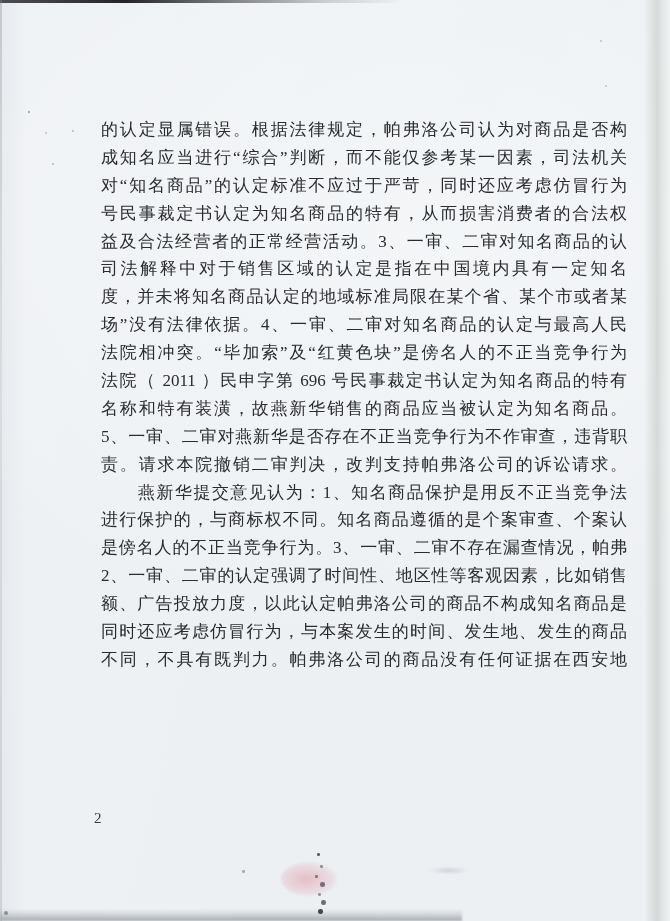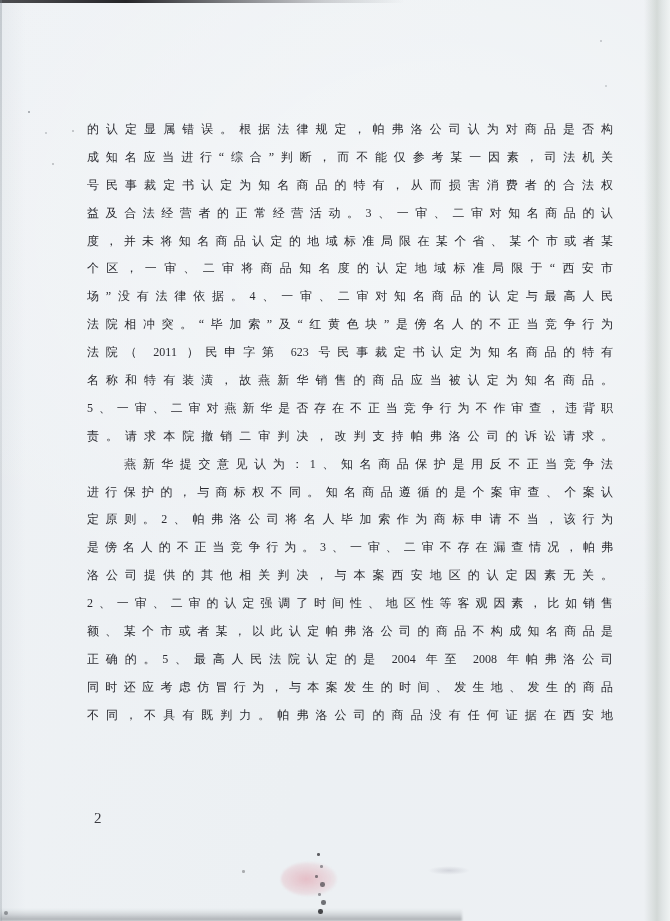--- a/index.html
+++ b/index.html
@@ -67,61 +67,59 @@
                 2px 57px 0 1px rgba(30,30,34,0.80),
                 -75px 17px 0 0 rgba(45,45,50,0.35);
   }
   .smudge-grey {
     position: absolute; left: 428px; top: 866px; width: 42px; height: 9px;
     border-radius: 50%;
     background: radial-gradient(ellipse, rgba(150,150,165,0.30), rgba(150,150,165,0) 70%);
   }
   
   .textblock {
-    position: absolute; left: 87px; top: 116px; width: 526px;
+    position: absolute; left: 101px; top: 116px; width: 526px;
     color: #2b2b31;
-    font-size: 12px;
+    font-size: 17px;
     line-height: 27.9px;
     font-family: Liberation Serif, serif;
   }
   .line {
     height: 27.9px; overflow: hidden;
     text-align: justify; text-align-last: justify;
     text-justify: inter-character;
   }
   .pagenum {
     position: absolute; left: 94px; top: 809px;
     color: #3a3a40; font-size: 15px; line-height: 18px;
   }
 </style>
 </head>
 <body>
 
 <div class="page">
   <div class="textblock">
       <div class="line">的认定显属错误。根据法律规定，帕弗洛公司认为对商品是否构</div>
       <div class="line">成知名应当进行“综合”判断，而不能仅参考某一因素，司法机关</div>
+      <div class="line">对“知名商品”的认定标准不应过于严苛，同时还应考虑仿冒行为</div>
       <div class="line">号民事裁定书认定为知名商品的特有，从而损害消费者的合法权</div>
       <div class="line">益及合法经营者的正常经营活动。3、一审、二审对知名商品的认</div>
+      <div class="line">司法解释中对于销售区域的认定是指在中国境内具有一定知名</div>
       <div class="line">度，并未将知名商品认定的地域标准局限在某个省、某个市或者某</div>
-      <div class="line">个区，一审、二审将商品知名度的认定地域标准局限于“西安市</div>
       <div class="line">场”没有法律依据。4、一审、二审对知名商品的认定与最高人民</div>
       <div class="line">法院相冲突。“毕加索”及“红黄色块”是傍名人的不正当竞争行为</div>
-      <div class="line">法院（ 2011 ）民申字第 623 号民事裁定书认定为知名商品的特有</div>
+      <div class="line">法院（ 2011 ）民申字第 696 号民事裁定书认定为知名商品的特有</div>
       <div class="line">名称和特有装潢，故燕新华销售的商品应当被认定为知名商品。</div>
       <div class="line">5、一审、二审对燕新华是否存在不正当竞争行为不作审查，违背职</div>
       <div class="line">责。请求本院撤销二审判决，改判支持帕弗洛公司的诉讼请求。</div>
       <div class="line">　　燕新华提交意见认为：1、知名商品保护是用反不正当竞争法</div>
       <div class="line">进行保护的，与商标权不同。知名商品遵循的是个案审查、个案认</div>
-      <div class="line">定原则。2、帕弗洛公司将名人毕加索作为商标申请不当，该行为</div>
       <div class="line">是傍名人的不正当竞争行为。3、一审、二审不存在漏查情况，帕弗</div>
-      <div class="line">洛公司提供的其他相关判决，与本案西安地区的认定因素无关。</div>
       <div class="line">2、一审、二审的认定强调了时间性、地区性等客观因素，比如销售</div>
-      <div class="line">额、某个市或者某，以此认定帕弗洛公司的商品不构成知名商品是</div>
-      <div class="line">正确的。5、最高人民法院认定的是 2004 年至 2008 年帕弗洛公司</div>
+      <div class="line">额、广告投放力度，以此认定帕弗洛公司的商品不构成知名商品是</div>
       <div class="line">同时还应考虑仿冒行为，与本案发生的时间、发生地、发生的商品</div>
       <div class="line">不同，不具有既判力。帕弗洛公司的商品没有任何证据在西安地</div>
     </div>
   <div class="pagenum">2</div>
 
   <div class="edge-top"></div>
   <div class="edge-left"></div>
   <div class="edge-right"></div>
   <div class="edge-bottom"></div>
   <div class="speck-group"></div>

